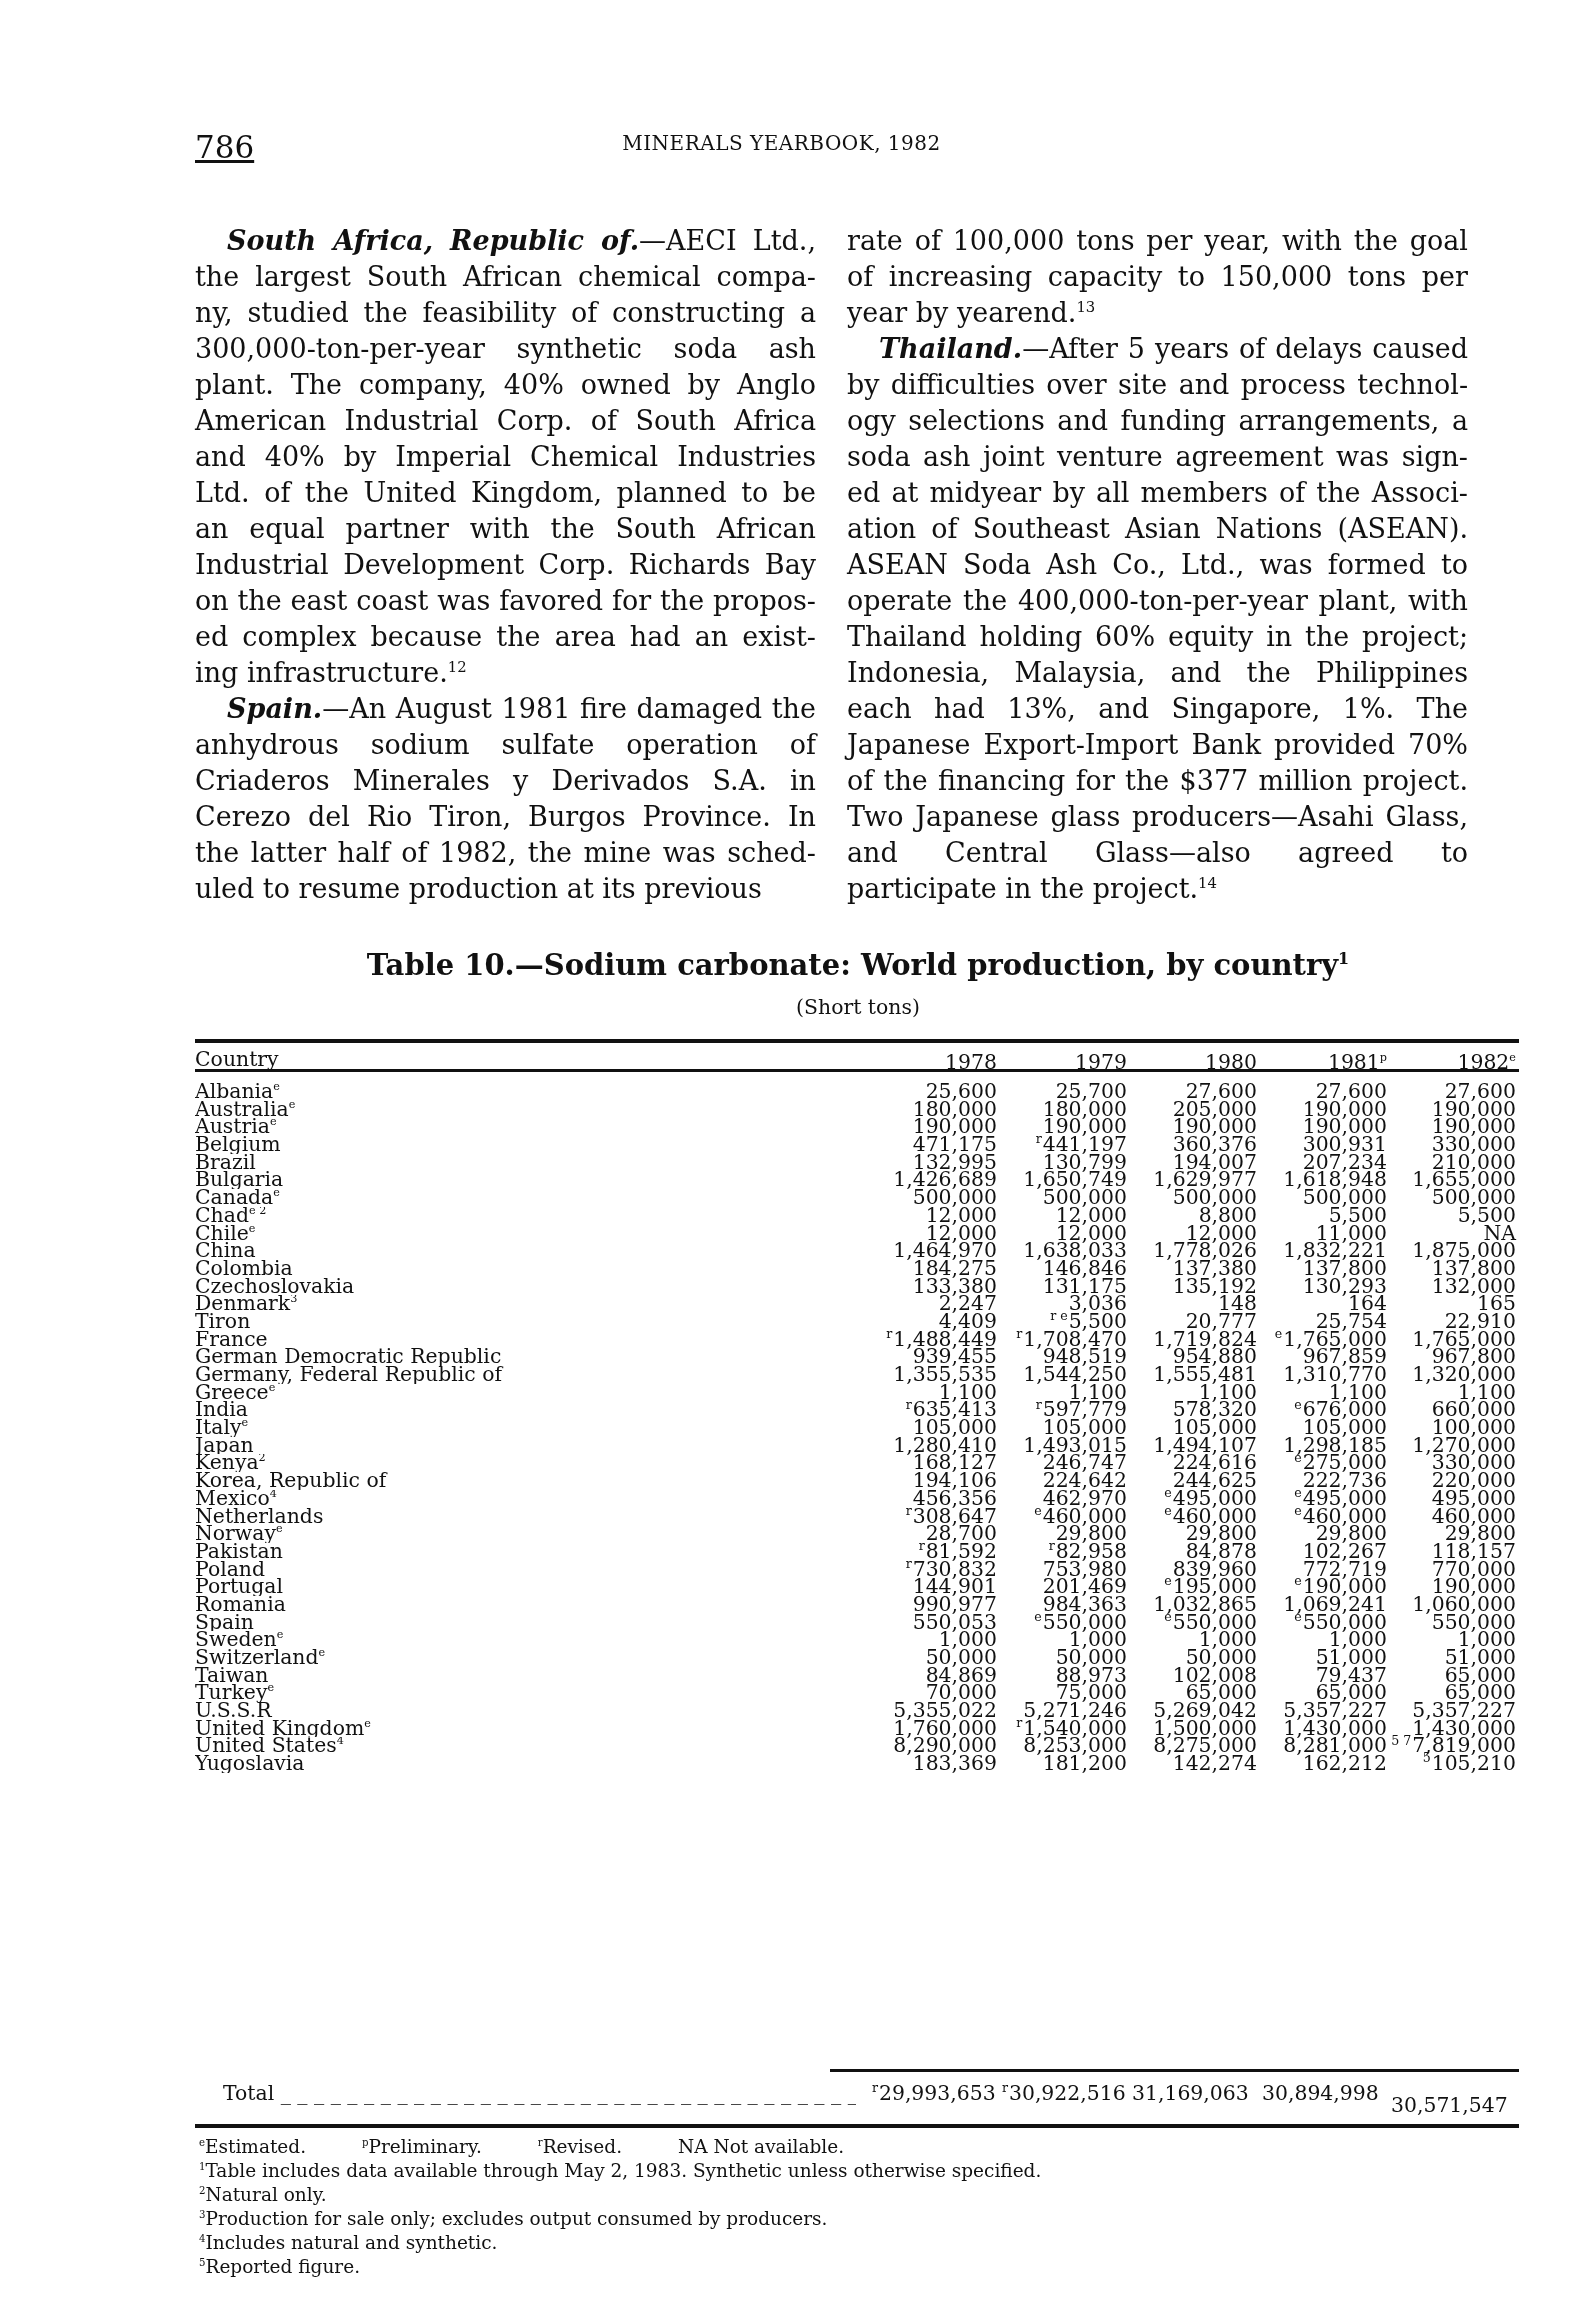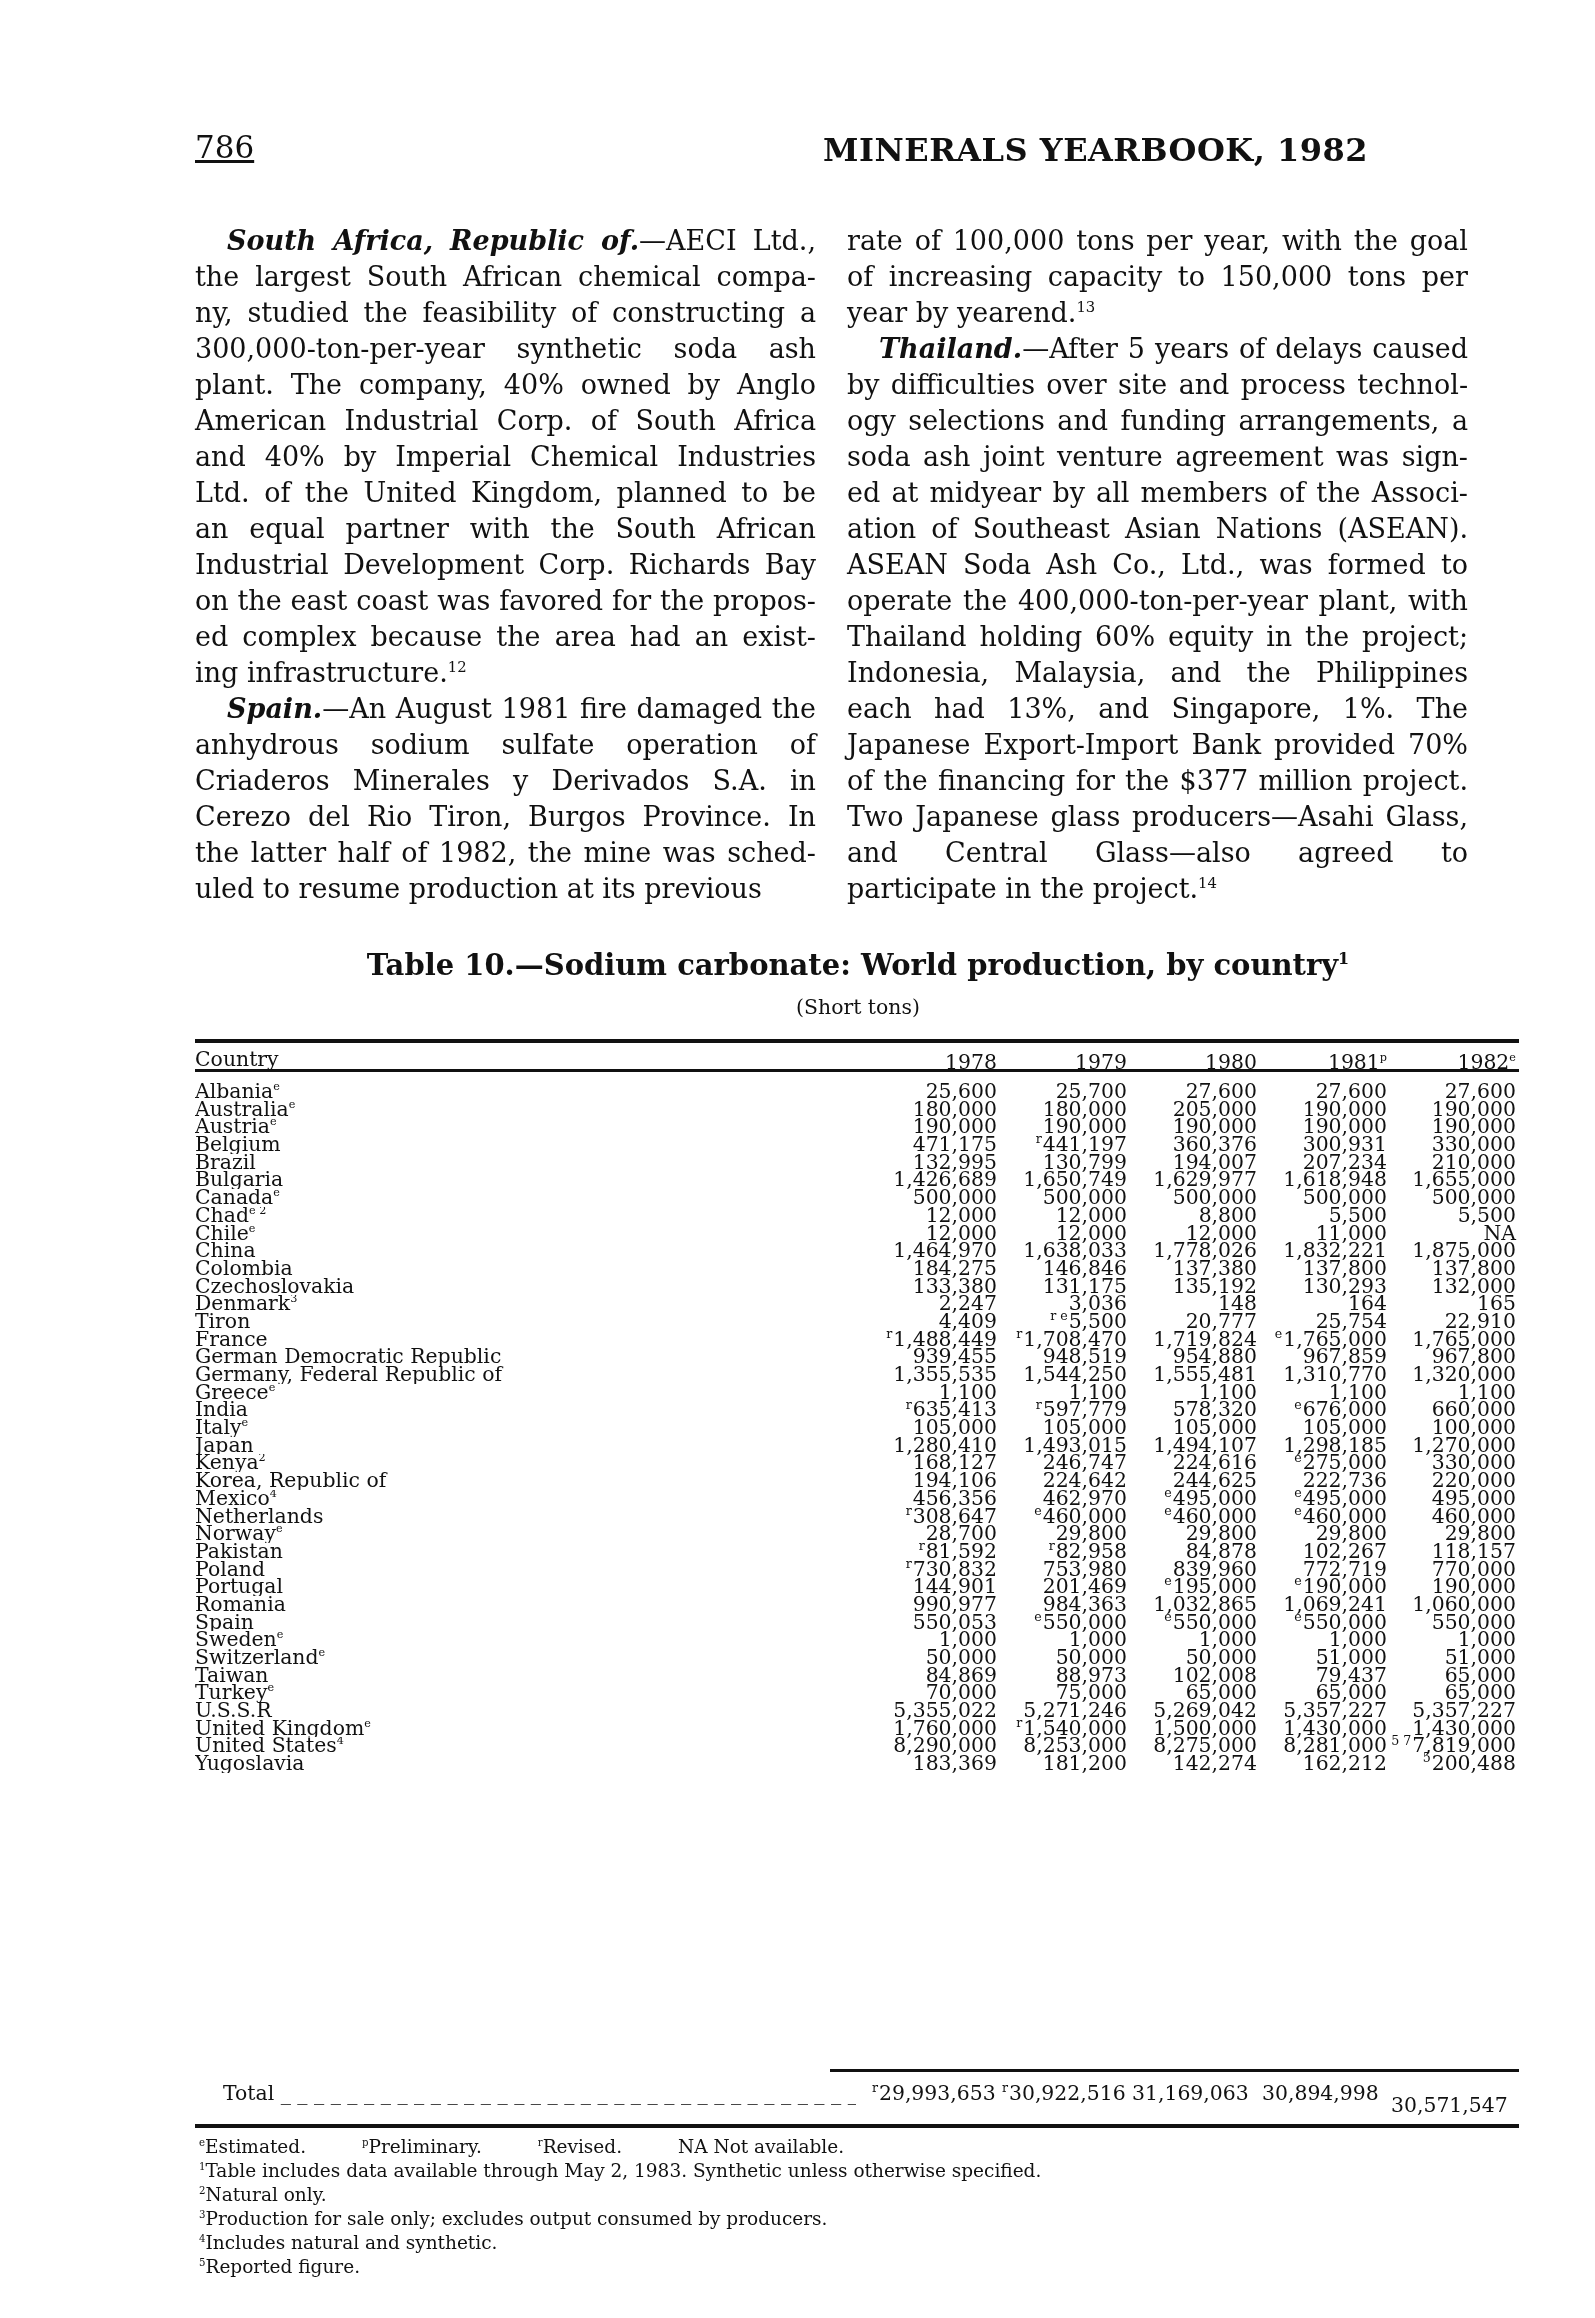--- a/index.html
+++ b/index.html
@@ -4,21 +4,21 @@
 <style>
   html, body { margin: 0; padding: 0; background: #ffffff; }
   body {
     width: 1595px; height: 2527px; position: relative; overflow: hidden;
     font-family: "DejaVu Serif", "Liberation Serif", serif; color: #111;
   }
   .page { position: absolute; left: 0; top: 0; width: 1595px; height: 2527px; }
 
   .running-head { position: absolute; top: 129px; left: 195px; width: 1326px; height: 37px; }
   .page-num { position: absolute; left: 0; top: 0; font-size: 31px; text-decoration: underline; }
-  .book-title { position: absolute; left: 0; right: 0; top: 1.9px; text-align: right; font-size: 32px; font-weight: bold; letter-spacing: 0.5px; padding-right: 153px; }
+  .book-title { position: absolute; left: 0; right: 0; top: 1.9px; text-align: center; font-size: 20px; font-weight: normal; letter-spacing: 0.5px; padding-right: 153px; }
 
   .columns { position: absolute; top: 223px; left: 195px; width: 1298px; }
   .col { position: absolute; top: 0; width: 621px; font-size: 27px; line-height: 36px; text-align: justify; hyphens: manual; }
   .col.left { left: 0; }
   .col.right { left: 652px; }
   .col p { margin: 0; text-indent: 32px; }
   .col p.cont { text-indent: 0; }
   .col .lead { font-weight: bold; font-style: italic; }
   sup { font-size: 0.55em; line-height: 0; vertical-align: super; }
 
@@ -391,21 +391,21 @@
         <div class="v c2"><span>8,275,000</span></div>
         <div class="v c3"><span>8,281,000</span></div>
         <div class="v c4"><span class="flag">5 7</span><span>7,819,000</span></div>
       </div>
       <div class="row">
         <div class="name"><span>Yugoslavia</span><span class="leader"> _ _ _ _ _ _ _ _ _ _ _ _ _ _ _ _ _ _ _ _ _ _ _ _ _ _ _ _ _ _ _ _ _ _ _ _ _ _ _ _ _ _ _ _ _ _ _ _ _ _ _ _ _ _ _ _ _ _ _ _ </span></div>
         <div class="v c0"><span>183,369</span></div>
         <div class="v c1"><span>181,200</span></div>
         <div class="v c2"><span>142,274</span></div>
         <div class="v c3"><span>162,212</span></div>
-        <div class="v c4"><span class="flag">5</span><span>200,488</span></div>
+        <div class="v c4"><span class="flag">5</span><span>105,210</span></div>
       </div>
     </div>
   <div class="rule sub"></div>
 
   <div class="total-row" id="total-row">
       <div class="name"><span>Total</span><span class="leader"> _ _ _ _ _ _ _ _ _ _ _ _ _ _ _ _ _ _ _ _ _ _ _ _ _ _ _ _ _ _ _ _ _ _ _ _ _ _ _ _ _ _ _ _ _ _ _ _ _ _ _ _ _ _ _ _ _ _ _ _ </span></div>
       <div class="v c0" style="position: absolute;"><span class="flag">r</span><span>29,993,653</span></div>
       <div class="v c1" style="position: absolute;"><span class="flag">r</span><span>30,922,516</span></div>
       <div class="v c2" style="position: absolute;"><span>31,169,063</span></div>
       <div class="v c3" style="position: absolute;"><span>30,894,998</span></div>

